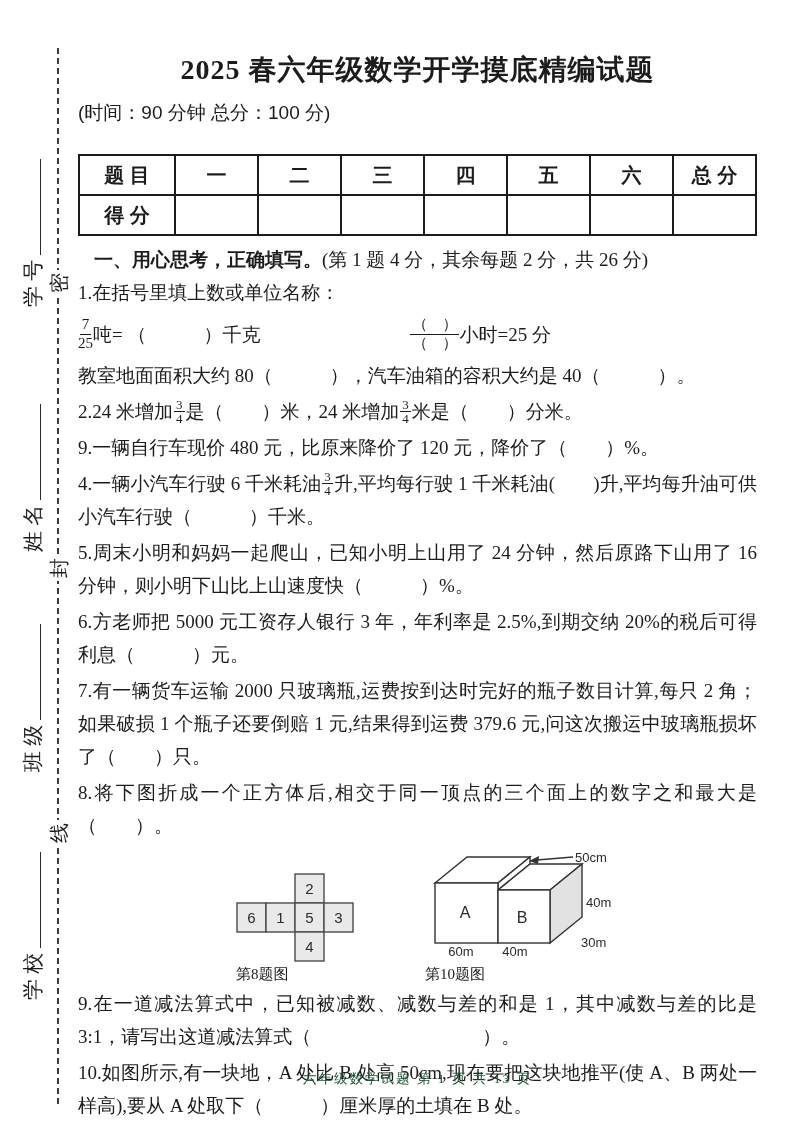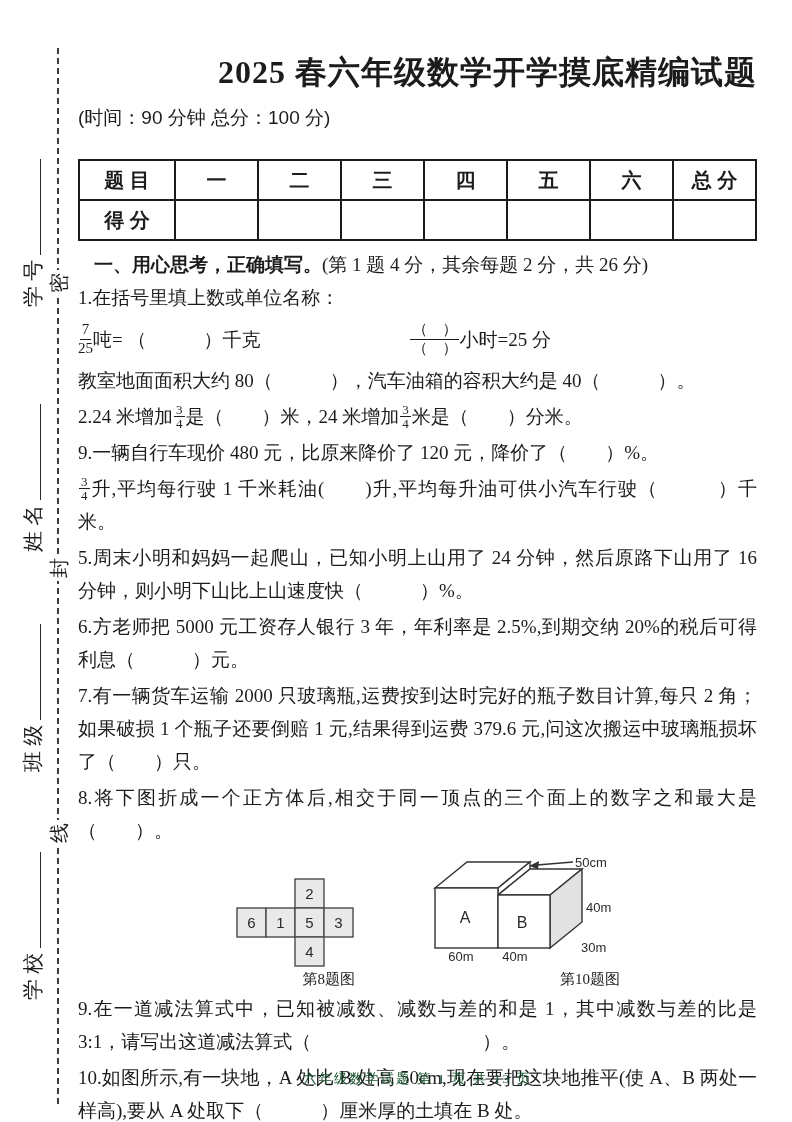--- a/index.html
+++ b/index.html
@@ -14,21 +14,21 @@
   .sc1{top:270px}.sc2{top:555px}.sc3{top:820px}
   .side-field{position:absolute;width:160px;height:24px;left:-47px;
               display:flex;align-items:center;transform:rotate(-90deg);
               font-size:21px;white-space:nowrap;}
   .side-field .blank-line{width:96px;border-bottom:1.4px solid #2a2a2a;height:0;
               align-self:flex-end;margin:0 0 4px 5px;}
   .sf1{top:215px}.sf2{top:460px}.sf3{top:680px}.sf4{top:908px}
 
   
   .main{position:absolute;left:78px;top:0;width:679px;}
-  .title{margin:52px 0 0 0;text-align:right;font-size:32px;font-weight:700;
+  .title{margin:52px 0 0 0;text-align:center;font-size:28px;font-weight:700;
          letter-spacing:1px;line-height:1.25;}
   .subtitle{margin-top:13px;text-align:left;font-size:19px;
             font-family:"Liberation Sans","DejaVu Sans",sans-serif;}
 
   table.score-table{margin-top:28px;border-collapse:collapse;width:100%;table-layout:fixed;}
   table.score-table td{border:2px solid #1c1c1c;height:38px;text-align:center;
         font-family:"Liberation Sans","DejaVu Sans",sans-serif;
         font-size:20px;font-weight:700;padding:0;}
 
   .sec-heading{margin-top:11px;font-size:19px;line-height:26px;margin-left:16px;}
@@ -40,21 +40,21 @@
   .fracline{display:flex;align-items:center;height:50px;}
   .frac{display:inline-flex;flex-direction:column;align-items:center;
         line-height:1.15;font-size:15px;vertical-align:middle;}
   .frac .fn{border-bottom:1.4px solid #1c1c1c;padding:0 2px;}
   .frac.sm{font-size:13px;line-height:1.05;margin:0 1px;transform:translateY(-2px);}
   .gap150{display:inline-block;width:150px;}
 
   
   .figures{display:flex;align-items:flex-end;gap:70px;margin:8px 0 2px 158px;}
   .figcap{text-align:center;font-size:15px;margin-top:3px;}
-  .figblock{display:flex;flex-direction:column;align-items:flex-end;}
+  .figblock{display:flex;flex-direction:column;align-items:flex-start;}
   svg text{font-family:"Liberation Sans","DejaVu Sans",sans-serif;fill:#2b2b2b;}
 
   .footer{position:absolute;left:78px;width:679px;top:1070px;text-align:center;
           font-size:13.5px;letter-spacing:2px;color:#14532d;}
 </style>
 </head>
 <body>
 
 <div class="page">
 
@@ -148,21 +148,21 @@
           <span class="fd">4</span>
         </span><span>是（　　）米，24 米增加</span><span class="frac sm">
           <span class="fn">3</span>
           <span class="fd">4</span>
         </span><span>米是（　　）分米。</span>
     </div>
 
     <div class="q">9.一辆自行车现价 480 元，比原来降价了 120 元，降价了（　　）%。</div>
 
     <div class="q">
-      <span class="frac sm">
+      <span>4.一辆小汽车行驶 6 千米耗油</span><span class="frac sm">
           <span class="fn">3</span>
           <span class="fd">4</span>
         </span><span>升,平均每行驶 1 千米耗油(　　)升,平均每升油可供小汽车行驶（　　　）千米。</span>
     </div>
 
     <div class="q">5.周末小明和妈妈一起爬山，已知小明上山用了 24 分钟，然后原路下山用了 16 分钟，则小明下山比上山速度快（　　　）%。</div>
     <div class="q">6.方老师把 5000 元工资存人银行 3 年，年利率是 2.5%,到期交纳 20%的税后可得利息（　　　）元。</div>
     <div class="q">7.有一辆货车运输 2000 只玻璃瓶,运费按到达时完好的瓶子数目计算,每只 2 角；如果破损 1 个瓶子还要倒赔 1 元,结果得到运费 379.6 元,问这次搬运中玻璃瓶损坏了（　　）只。</div>
     <div class="q">8.将下图折成一个正方体后,相交于同一顶点的三个面上的数字之和最大是 （　　）。</div>
 

